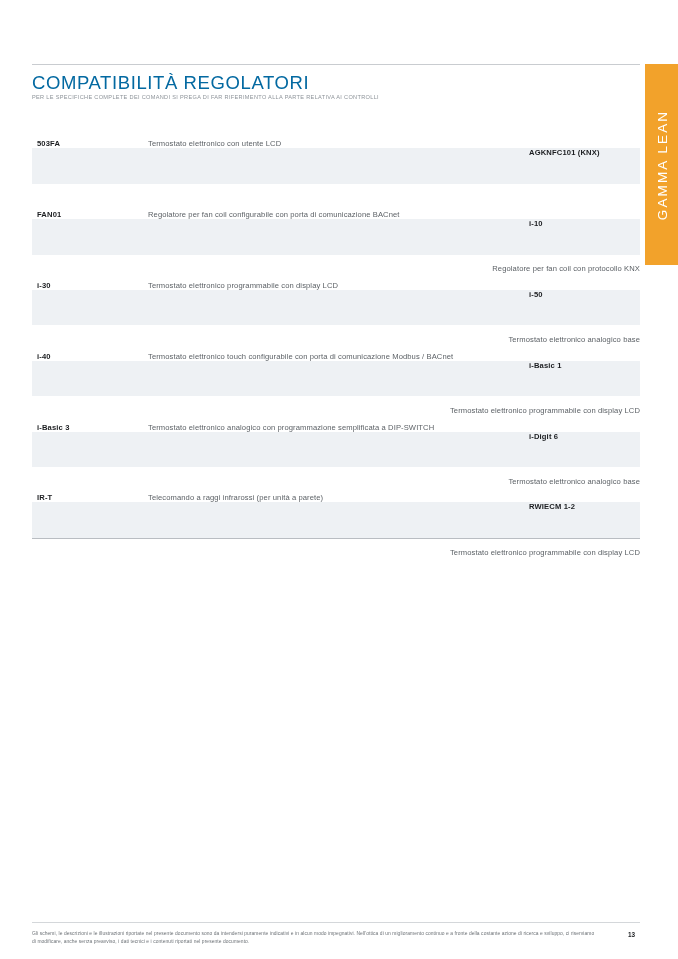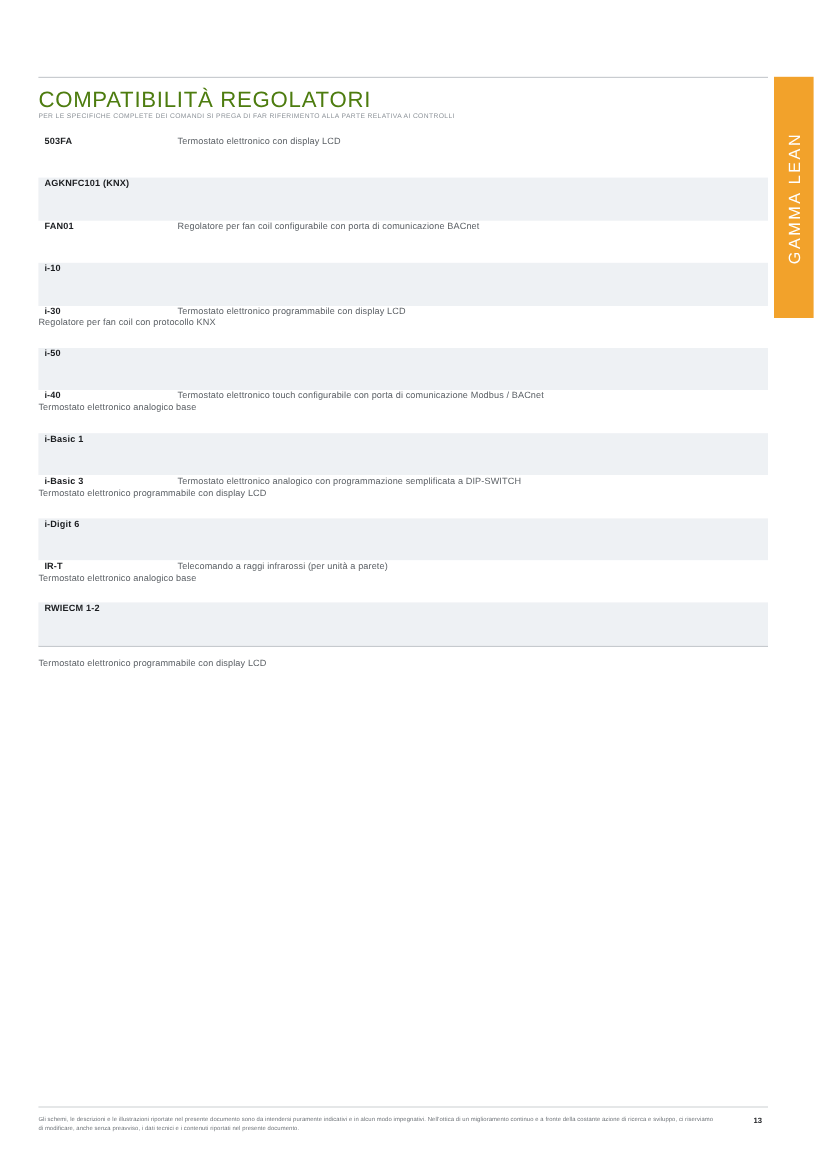--- a/index.html
+++ b/index.html
@@ -55,21 +55,21 @@
     height: 1px;
     background: #c9ccd0;
   }
   .title {
     position: absolute;
     left: 32px;
     top: 72px;
     font-size: 18.5px;
     font-weight: 400;
     letter-spacing: 0.6px;
-    color: #4d7c0f;
+    color: #0369a1;
     font-family: "Liberation Sans", sans-serif;
     white-space: nowrap;
   }
   .subtitle {
     position: absolute;
     left: 32px;
     top: 94px;
     font-size: 5.6px;
     letter-spacing: 0.32px;
     color: #8d9399;
@@ -78,21 +78,21 @@
   }
   .table-wrap {
     position: absolute;
     left: 32px;
     top: 113px;
     width: 608px;
     border-bottom: 1px solid #b9bdc2;
   }
   .row {
     display: flex;
-    align-items: flex-start;
+    align-items: flex-end;
     height: 35.4px;
     box-sizing: border-box;
     background: #ffffff;
   }
   .row.alt {
     background: #eef1f4;
     flex-direction: column;
   }
   .row .code {
     width: 116px;
@@ -152,21 +152,21 @@
   <div class="title">COMPATIBILITÀ REGOLATORI</div>
   <div class="subtitle">PER LE SPECIFICHE COMPLETE DEI COMANDI SI PREGA DI FAR RIFERIMENTO ALLA PARTE RELATIVA AI CONTROLLI</div>
 
   <div class="side-tab">
     <span class="side-tab-label">GAMMA LEAN</span>
   </div>
 
   <div class="table-wrap" id="table-body">
       <div class="row">
         <div class="code">503FA</div>
-        <div class="desc">Termostato elettronico con display LCD</div>
+        <div class="desc">Termostato elettronico con utente LCD</div>
       </div>
       <div class="row alt">
         <div class="code">AGKNFC101 (KNX)</div>
         <div class="desc">Regolatore per fan coil con protocollo KNX</div>
       </div>
       <div class="row">
         <div class="code">FAN01</div>
         <div class="desc">Regolatore per fan coil configurabile con porta di comunicazione BACnet</div>
       </div>
       <div class="row alt">

